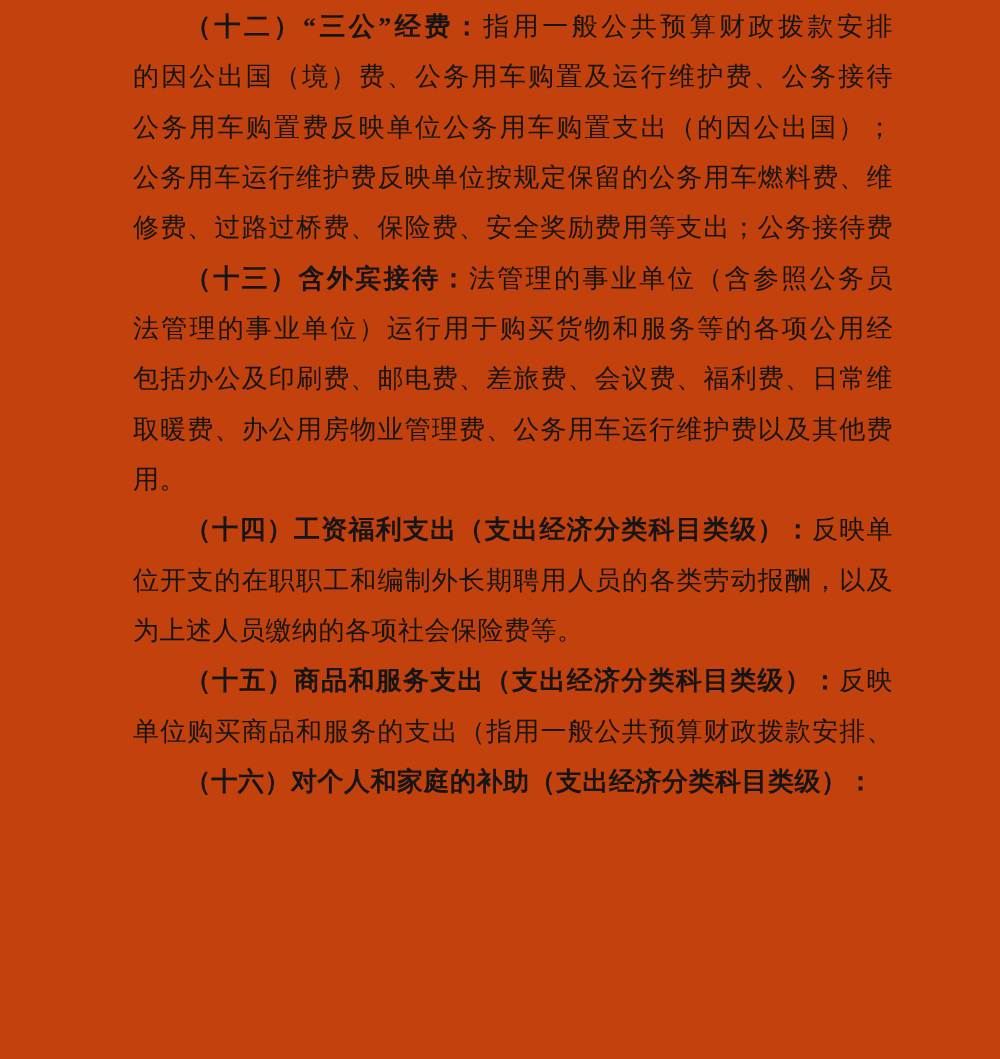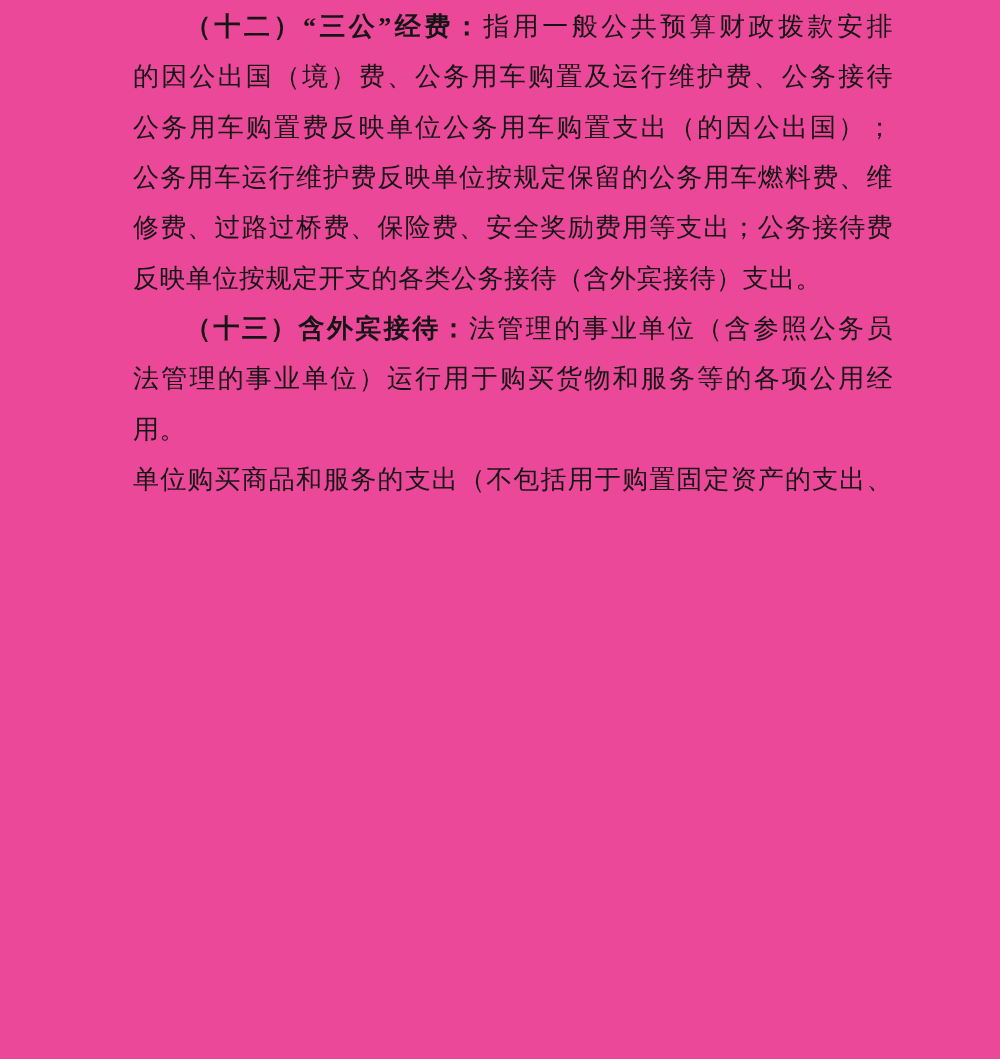--- a/index.html
+++ b/index.html
@@ -4,21 +4,21 @@
 <style>
   html, body {
     margin: 0;
     padding: 0;
     background: #ffffff;
   }
   .page {
     position: relative;
     width: 1000px;
     height: 1059px;
-    background: #ec4899;
+    background: #c2410c;
     overflow: hidden;
   }
   .doc {
     box-sizing: border-box;
     padding: 2px 107px 0 133px;
     font-family: "Liberation Serif", "DejaVu Serif", serif;
     color: #151515;
   }
   .para {
     margin: 0;
@@ -50,24 +50,34 @@
 <body>
 
 <div class="page">
   <div class="doc" id="doc" style="color: rgb(21, 21, 21);">
       <div class="para">
         <div class="line indent fill"><b>（十二）“三公”经费：</b><span>指用一般公共预算财政拨款安排</span></div>
         <div class="line fill"><span>的因公出国（境）费、公务用车购置及运行维护费、公务接待费。</span></div>
         <div class="line fill"><span>公务用车购置费反映单位公务用车购置支出（的因公出国）；</span></div>
         <div class="line fill"><span>公务用车运行维护费反映单位按规定保留的公务用车燃料费、维</span></div>
         <div class="line fill"><span>修费、过路过桥费、保险费、安全奖励费用等支出；公务接待费</span></div>
-        <div class="line"><span>反映单位按规定开支的各类公务接待（含外宾接待）支出。</span></div>
       </div>
       <div class="para">
         <div class="line indent fill"><b>（十三）含外宾接待：</b><span>法管理的事业单位（含参照公务员</span></div>
         <div class="line fill"><span>法管理的事业单位）运行用于购买货物和服务等的各项公用经费，</span></div>
+        <div class="line fill"><span>包括办公及印刷费、邮电费、差旅费、会议费、福利费、日常维</span></div>
+        <div class="line fill"><span>取暖费、办公用房物业管理费、公务用车运行维护费以及其他费</span></div>
         <div class="line"><span>用。</span></div>
       </div>
       <div class="para">
-        <div class="line fill"><span>单位购买商品和服务的支出（不包括用于购置固定资产的支出、</span></div>
+        <div class="line indent fill"><b>（十四）工资福利支出（支出经济分类科目类级）：</b><span>反映单</span></div>
+        <div class="line fill"><span>位开支的在职职工和编制外长期聘用人员的各类劳动报酬，以及</span></div>
+        <div class="line"><span>为上述人员缴纳的各项社会保险费等。</span></div>
+      </div>
+      <div class="para">
+        <div class="line indent fill"><b>（十五）商品和服务支出（支出经济分类科目类级）：</b><span>反映</span></div>
+        <div class="line fill"><span>单位购买商品和服务的支出（指用一般公共预算财政拨款安排、</span></div>
+      </div>
+      <div class="para">
+        <div class="line indent"><b>（十六）对个人和家庭的补助（支出经济分类科目类级）：</b></div>
       </div>
     </div>
 </div>
 
 </body></html>

